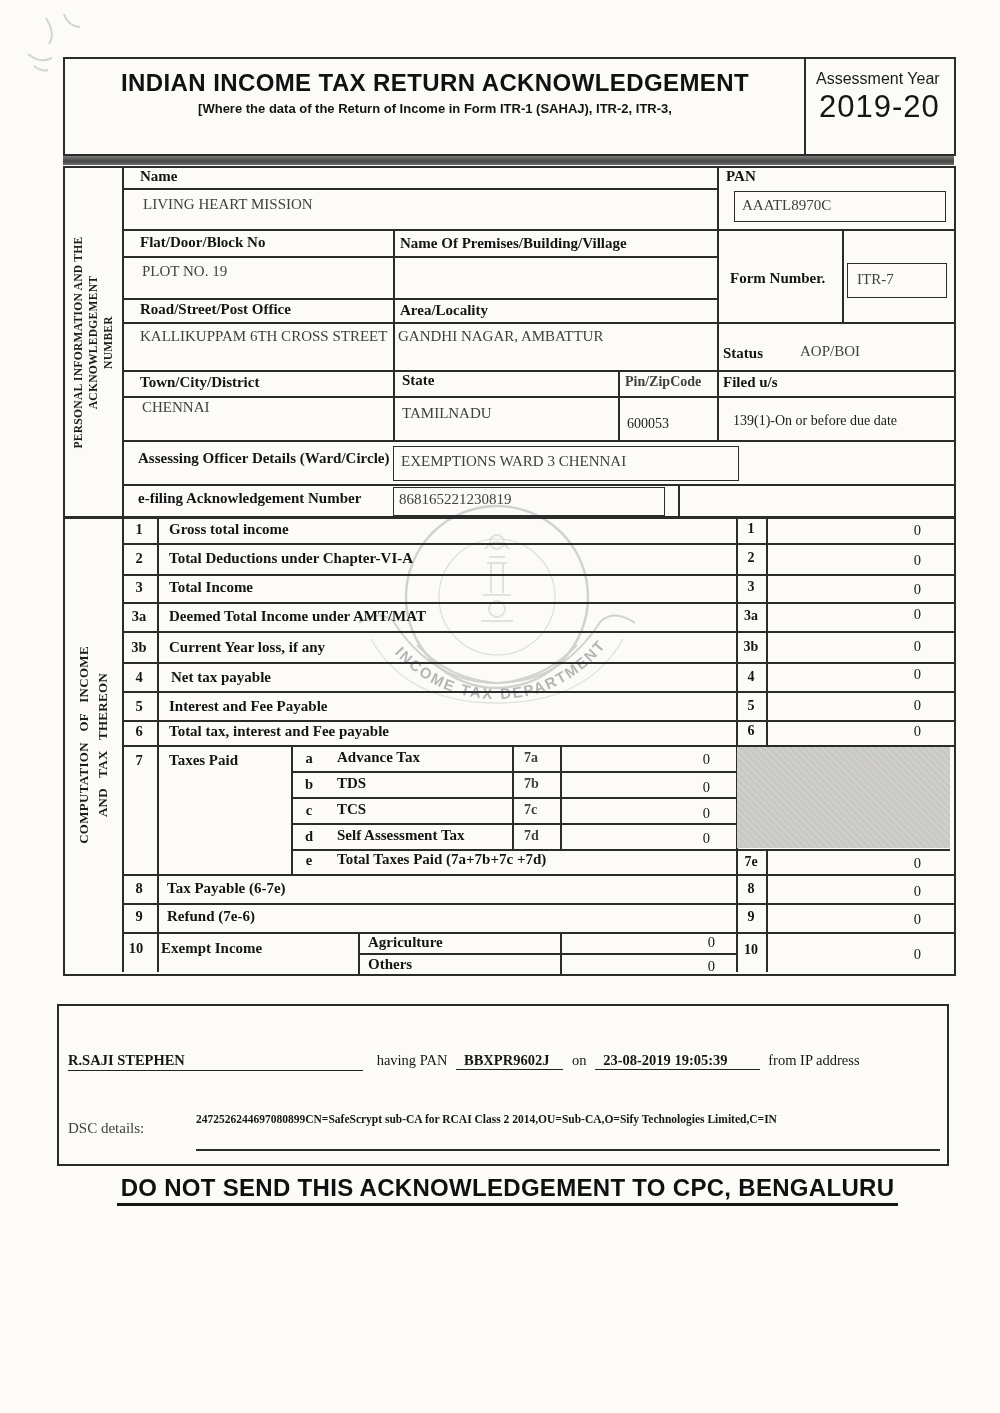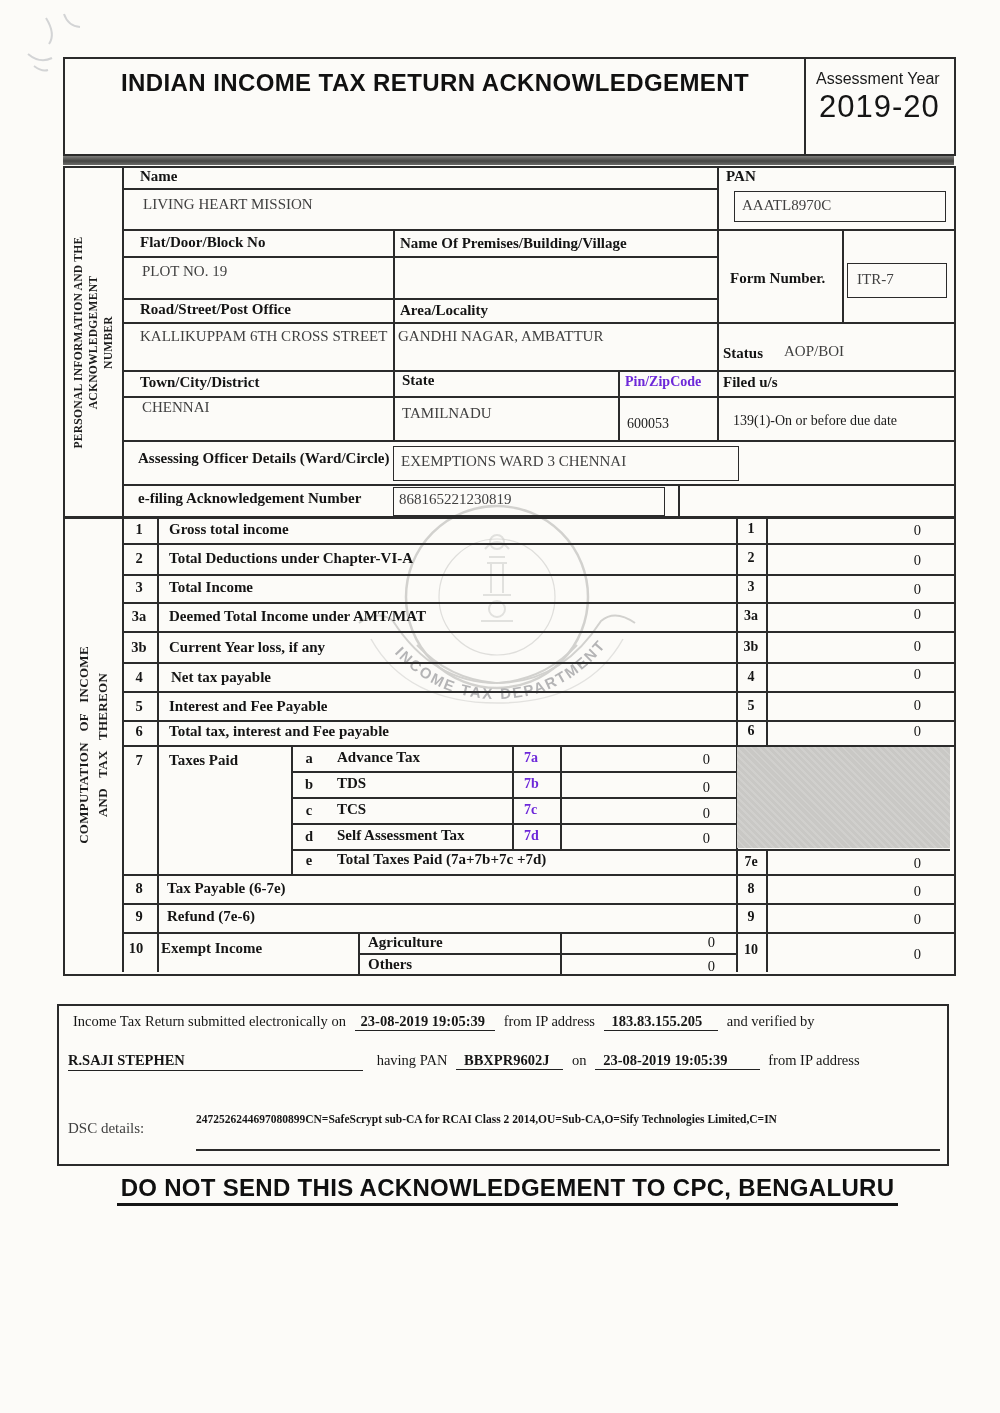--- a/index.html
+++ b/index.html
@@ -1,20 +1,20 @@
 <!DOCTYPE html>
 <html><head>
 <meta charset="utf-8">
 <style>
   html,body{margin:0;padding:0;background:#e9e9e7;}
   #page{position:relative;width:1000px;height:1413px;background:#fcfbf8;overflow:hidden;
         font-family:"Liberation Serif",serif;color:#161616;margin:0 auto;}
   .abs{position:absolute;white-space:nowrap;}
   .lbl{font:700 15px "Liberation Serif",serif;color:#141414;}
-  .lbl-s{font:700 14px "Liberation Serif",serif;color:#6d28d9;}
+  .lbl-s{font:700 14px "Liberation Serif",serif;color:#404040;}
   .val{font:400 15px "Liberation Serif",serif;color:#404040;}
   .val-s{font:400 14px "Liberation Serif",serif;color:#1b1b1b;}
   .hl{position:absolute;background:#2b2b2b;height:1.8px;}
   .vl{position:absolute;background:#2b2b2b;width:1.8px;}
   .bx{position:absolute;border:1.8px solid #2b2b2b;background:transparent;}
   .cnum{position:absolute;width:36px;text-align:center;font:700 14.5px "Liberation Serif",serif;}
   .ccode{position:absolute;left:736px;width:30px;text-align:center;font:700 14px "Liberation Serif",serif;}
   .cval{position:absolute;left:766px;width:155px;text-align:right;font:400 14.5px "Liberation Serif",serif;}
   .csub{position:absolute;left:560px;width:150px;text-align:right;font:400 14.5px "Liberation Serif",serif;}
   .clet{position:absolute;left:295px;width:28px;text-align:center;font:700 14.5px "Liberation Serif",serif;}
@@ -43,20 +43,21 @@
       <path d="M30 12 q10 16 3 26"></path>
       <path d="M48 8 q4 12 16 13"></path>
       <path d="M12 48 q12 10 24 4 M18 60 q8 6 14 4"></path>
     </g>
   </svg>
 
   <div class="bx" style="left:63px;top:57px;width:889px;height:95px;border-width:2.5px;"></div>
   <div class="vl" style="left:804px;top:57px;height:98px;width:2.2px;"></div>
 
   <div class="abs title" style="left:80px;top:69px;width:710px;">INDIAN INCOME TAX RETURN ACKNOWLEDGEMENT</div>
+  <div class="abs subt" style="left:80px;top:101px;width:710px;">[Where the data of the Return of Income in Form ITR-1 (SAHAJ), ITR-2, ITR-3,</div>
 
   <div class="abs sans" style="left:816px;top:70px;font-size:16px;color:#1a1a1a;">Assessment Year</div>
   <div class="abs sans" style="left:819px;top:89px;font-size:31px;letter-spacing:1px;color:#151515;">2019-20</div>
 
   <div class="abs" style="left:63px;top:156px;width:891px;height:9px;
        background:linear-gradient(180deg,#7d7d7b,#454543 55%,#6b6b69);"></div>
 
   <svg class="abs" style="left:345px;top:497px;" width="310" height="225" viewBox="0 0 310 225">
     <g stroke="#a9a9a6" fill="none" opacity=".5">
       <circle cx="152" cy="100" r="91" stroke-width="2.5"></circle>
@@ -113,21 +114,21 @@
   <div class="abs lbl" style="left:730px;top:270px;">Form Number.</div>
   <div class="bx" style="left:847px;top:263px;width:98px;height:33px;"></div>
   <div class="abs val" style="left:857px;top:271px;">ITR-7</div>
 
   <div class="abs lbl" style="left:140px;top:301px;">Road/Street/Post Office</div>
   <div class="abs lbl" style="left:400px;top:302px;">Area/Locality</div>
   <div class="abs val" style="left:140px;top:328px;">KALLIKUPPAM 6TH CROSS STREET</div>
   <div class="abs val" style="left:398px;top:328px;">GANDHI NAGAR, AMBATTUR</div>
 
   <div class="abs lbl" style="left:723px;top:345px;">Status</div>
-  <div class="abs val" style="left:784px;top:343px;">AOP/BOI</div>
+  <div class="abs val" style="left:800px;top:343px;">AOP/BOI</div>
 
   <div class="abs lbl" style="left:140px;top:374px;">Town/City/District</div>
   <div class="abs lbl" style="left:402px;top:372px;">State</div>
   <div class="abs lbl-s" style="left:625px;top:374px;">Pin/ZipCode</div>
   <div class="abs lbl" style="left:723px;top:374px;">Filed u/s</div>
   <div class="abs val" style="left:142px;top:399px;">CHENNAI</div>
   <div class="abs val" style="left:402px;top:405px;">TAMILNADU</div>
   <div class="abs val-s" style="left:627px;top:416px;">600053</div>
   <div class="abs val-s" style="left:733px;top:413px;">139(1)-On or before due date</div>
 
@@ -263,27 +264,20 @@
   <div class="abs lbl" style="left:161px;top:940px;">Exempt Income</div>
   <div class="abs lbl" style="left:368px;top:934px;">Agriculture</div>
   <div class="csub" style="left:560px;width:155px;top:934px;">0</div>
   <div class="abs lbl" style="left:368px;top:956px;">Others</div>
   <div class="csub" style="left:560px;width:155px;top:958px;">0</div>
   <div class="ccode" style="top:942px;">10</div>
   <div class="cval" style="top:946px;">0</div>
 
   <div class="bx" style="left:57px;top:1004px;width:888px;height:158px;border-width:2.5px;"></div>
 
-  <div class="vline1" style="left:68px;top:1013px;">
-    <span class="seg">Income Tax Return submitted electronically on</span>
-    <span class="u" style="padding:0 10px 1px 6px;">23-08-2019 19:05:39</span>
-    <span class="seg">from IP address</span>
-    <span class="u" style="padding:0 16px 1px 8px;">183.83.155.205</span>
-    <span class="seg">and verified by</span>
-  </div>
 
   <div class="vline1" style="left:68px;top:1052px;">
     <span class="u" style="display:inline-block;min-width:295px;padding-bottom:1px;">R.SAJI STEPHEN</span>
     <span class="seg" style="margin-left:10px;">having PAN</span>
     <span class="u" style="padding:0 14px 1px 8px;">BBXPR9602J</span>
     <span class="seg">on</span>
     <span class="u" style="padding:0 32px 1px 8px;">23-08-2019 19:05:39</span>
     <span class="seg">from IP address</span>
   </div>
 

